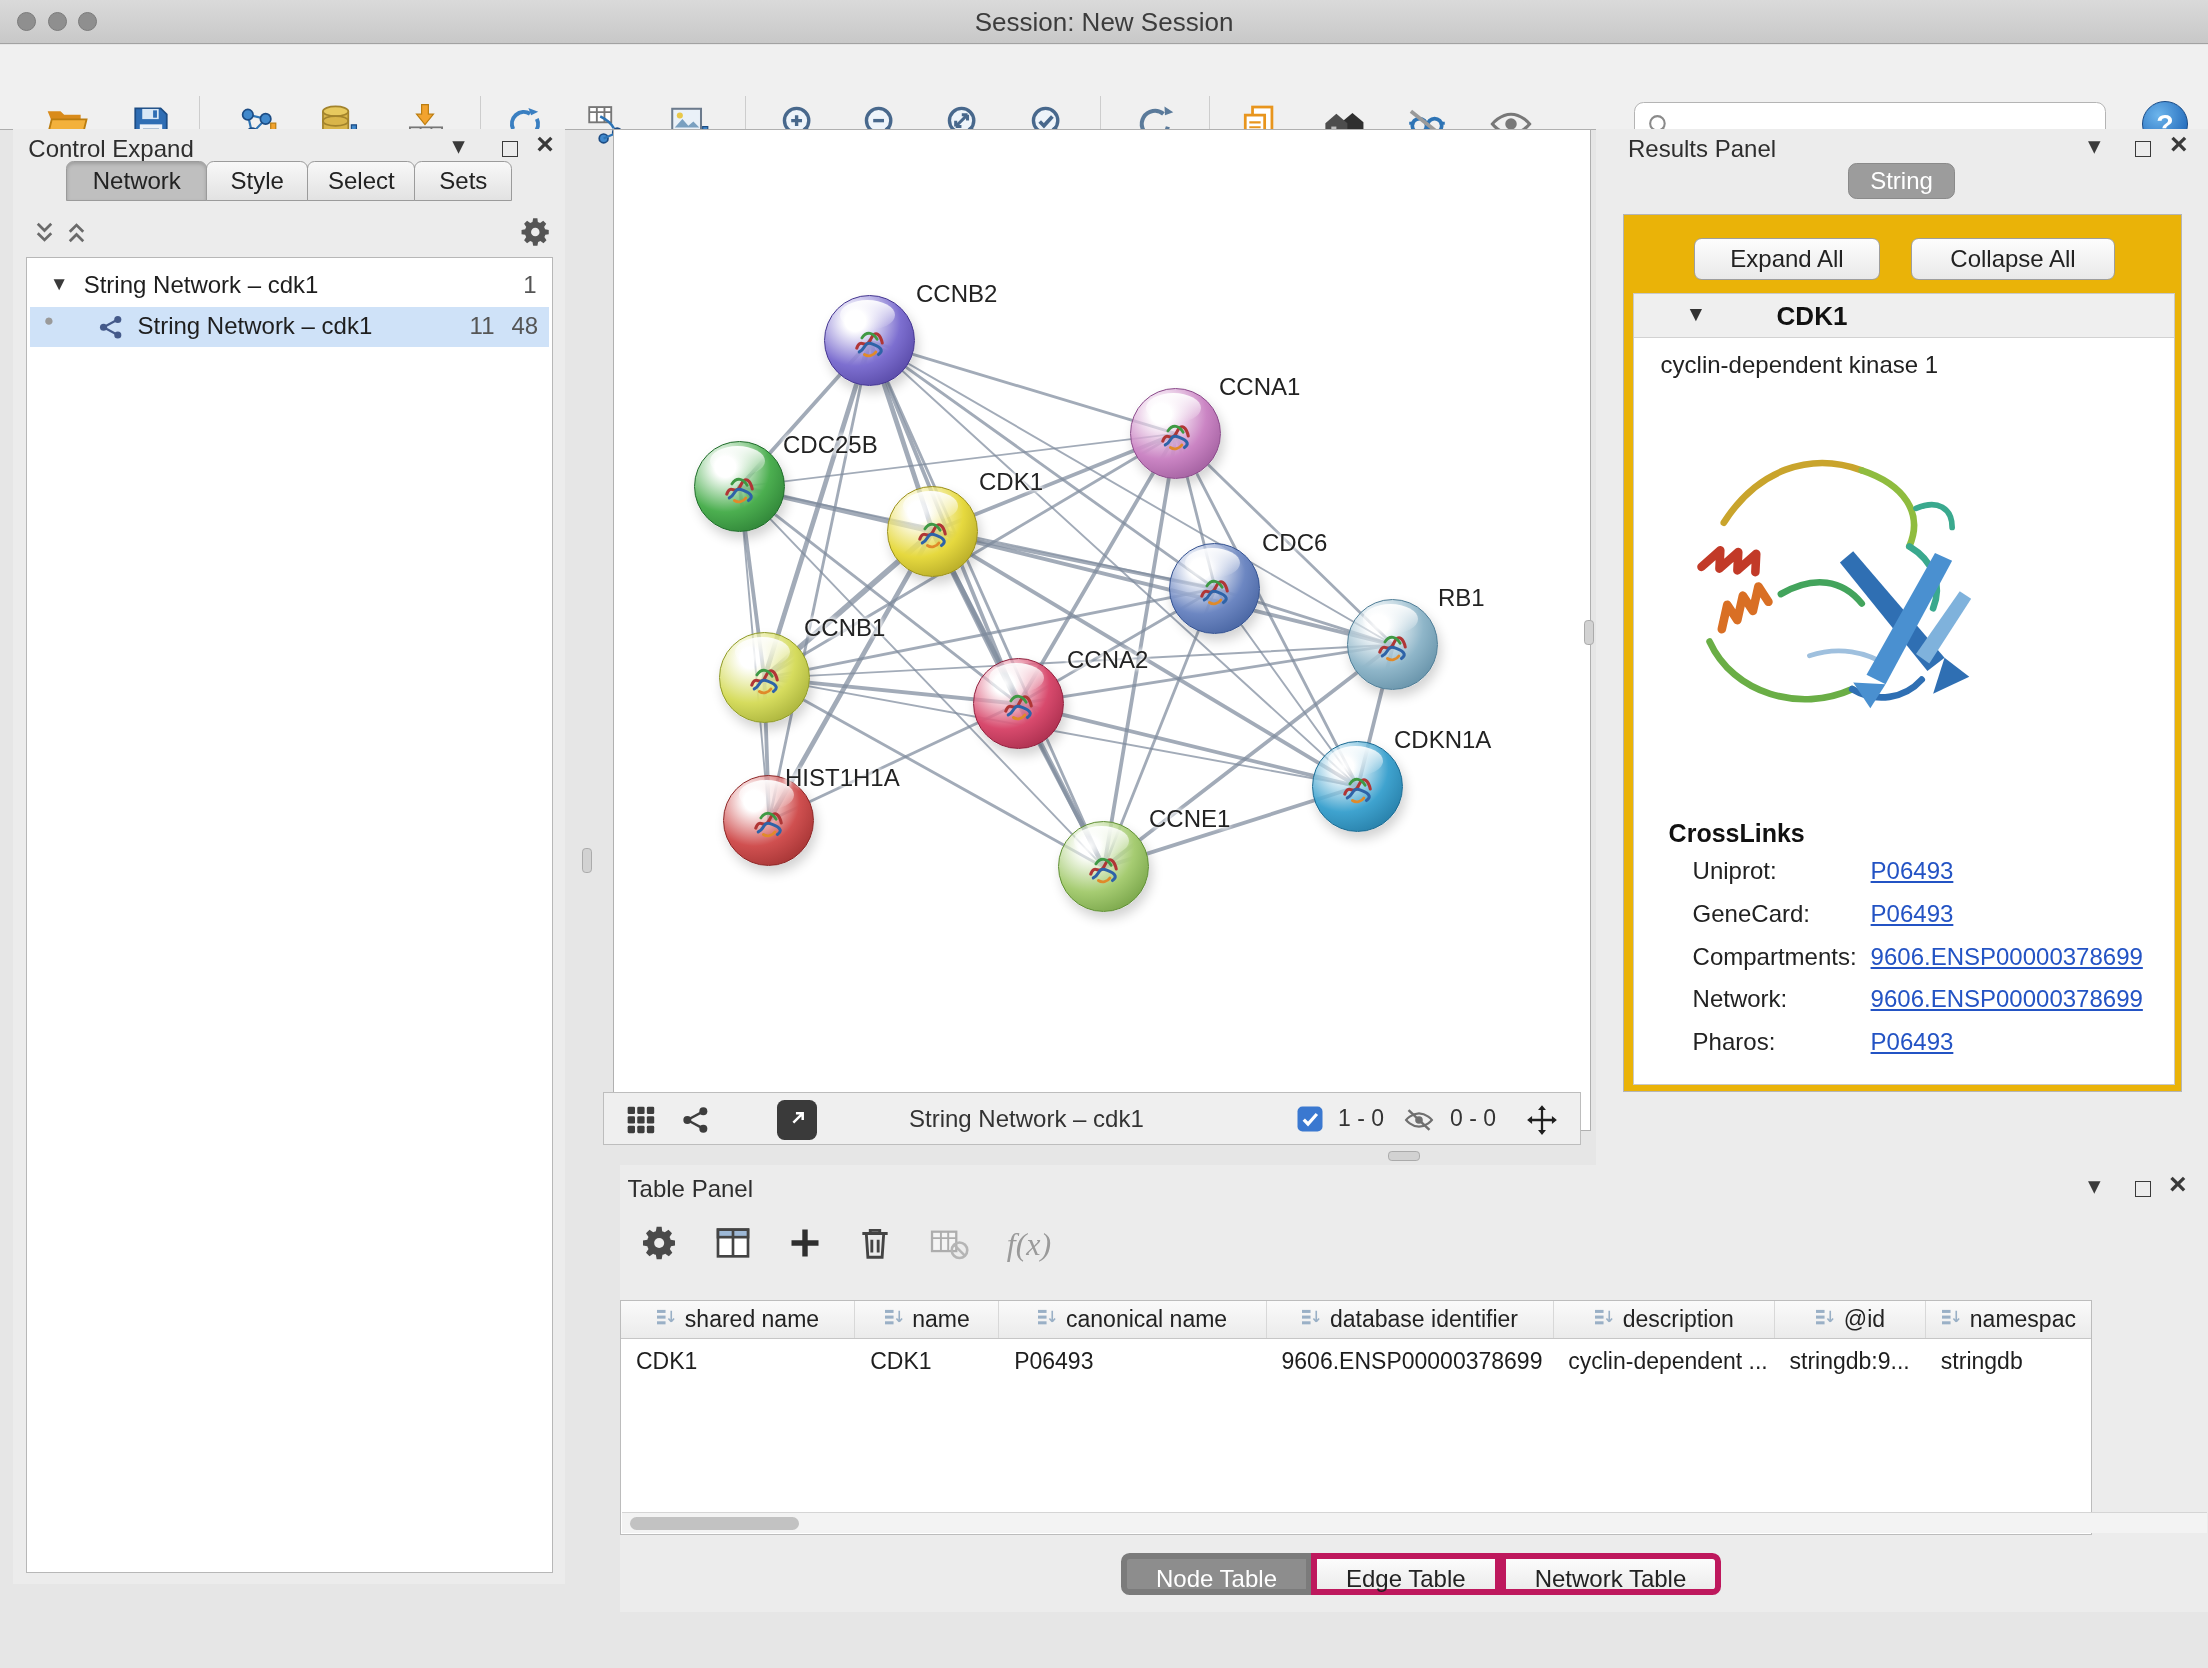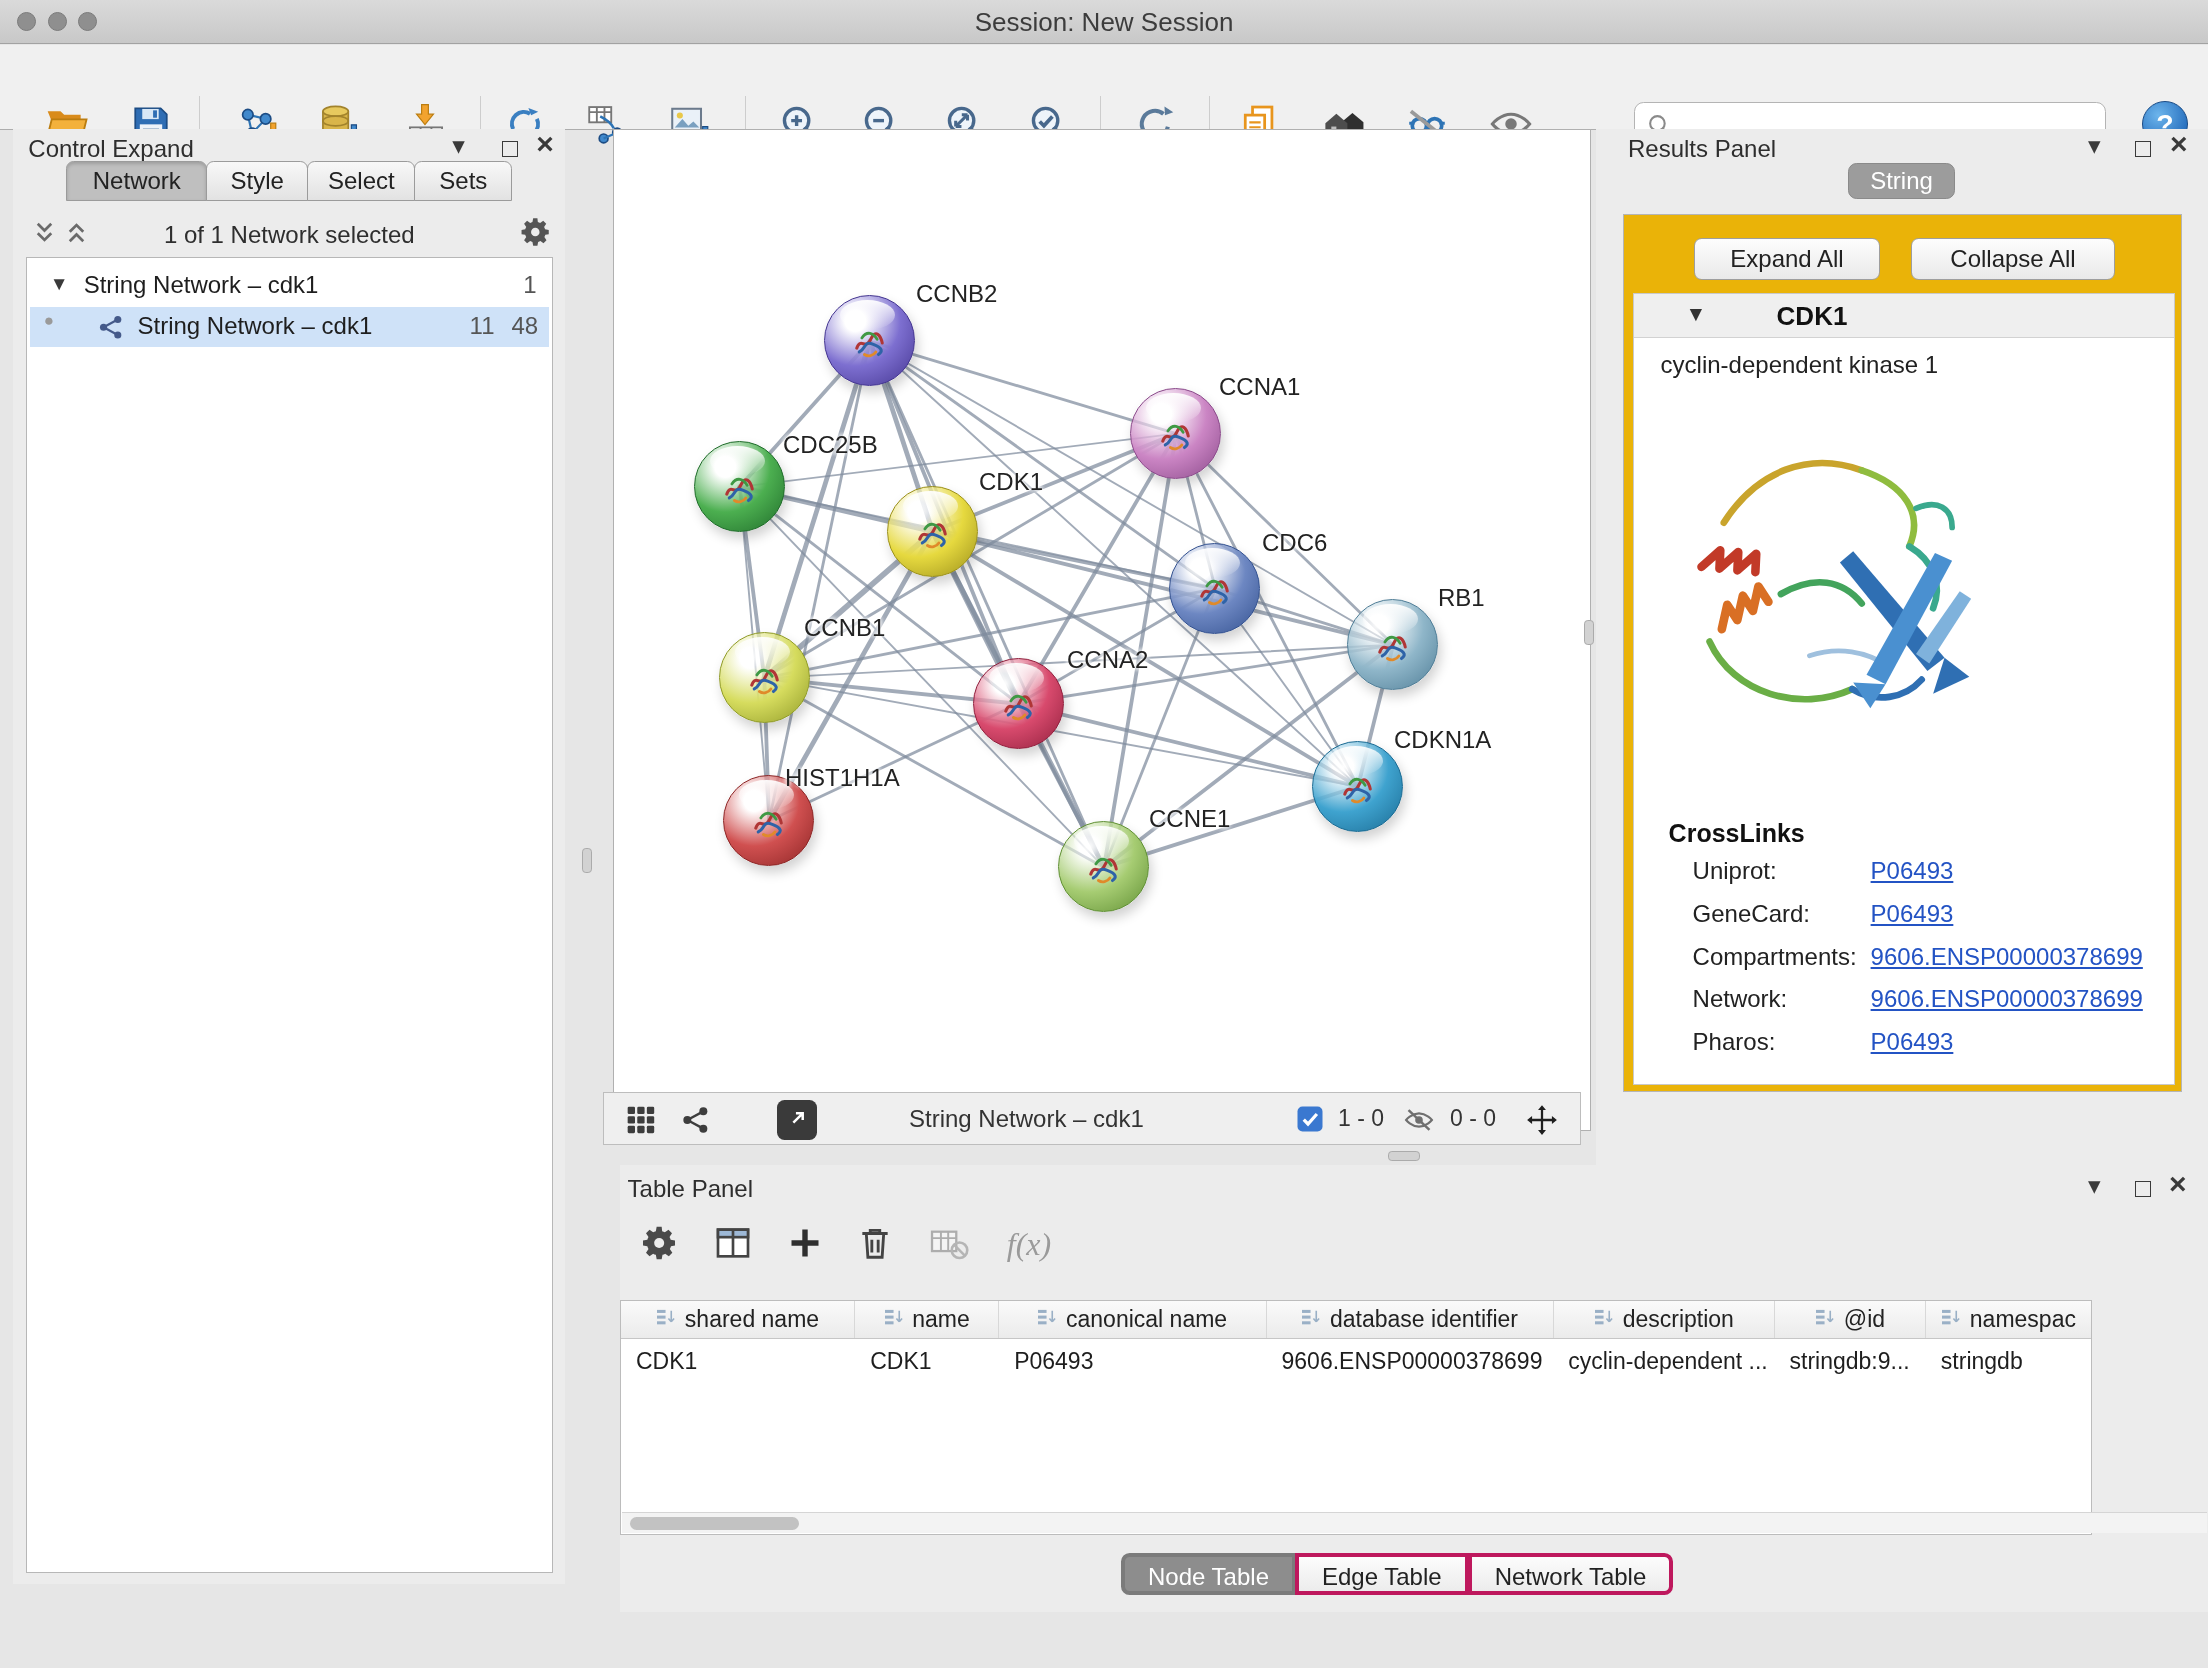--- a/index.html
+++ b/index.html
@@ -93,22 +93,22 @@
   .dtable { position:absolute; left:0; top:135px; width:1472px; height:235px; background:#fff; border:1px solid #bcbcbc; }
   .thead { display:flex; height:38px; background:linear-gradient(#fafafa,#ebebeb); border-bottom:1px solid #c6c6c6; }
   .th { display:flex; align-items:center; justify-content:center; gap:7.6px; font-size:23px; color:#222;
     border-right:1px solid #d8d8d8; overflow:hidden; white-space:nowrap; }
   .trow { display:flex; height:44px; }
   .td { font-size:23px; color:#1e1e1e; padding:8.6px 0 0 15px; overflow:hidden; white-space:nowrap; }
   .c0{width:253px}.c1{width:155px}.c2{width:289px}.c3{width:310px}.c4{width:239px}.c5{width:163px}.c6{width:178px;border-right:none}
   .hscroll { position:absolute; left:1px; bottom:1px; width:1585px; height:21px; background:#f3f3f3; border-top:1px solid #d5d5d5; }
   .hthumb { position:absolute; left:7.6px; top:3.8px; width:169px; height:13.3px; background:#c2c2c2; border-radius:6.7px; cursor:pointer; }
   .tbl-tabs { position:absolute; top:388px; left:502px; display:flex; }
-  .tbl-tab { height:42px; line-height:40px; padding:0 23px; font-size:24px; color:#222;
-    border:4px solid #be185d; margin-left:-1px; background:linear-gradient(#fcfcfc,#ececec); cursor:pointer; }
+  .tbl-tab { height:42px; line-height:40px; padding:0 29px; font-size:24px; color:#222;
+    border:6px solid #be185d; margin-left:-1px; background:linear-gradient(#fcfcfc,#ececec); cursor:pointer; }
   .tbl-tab.first { border-radius:8.6px 0 0 8.6px; }
   .tbl-tab.last { border-radius:0 8.6px 8.6px 0; }
   .tbl-tab.sel { background:#8d8d8d; color:#fff; border-color:#7b7b7b; }
 
   
   .statusbar { position:absolute; left:0; top:1617px; width:2208px; height:51px; background:#ececec; border-top:1px solid #b0b0b0; }
   .sb-btn { position:absolute; top:6.7px; width:49px; height:40px; background:linear-gradient(#fdfdfd,#ececec);
     border:1px solid #b5b5b5; border-radius:6.7px; display:flex; align-items:center; justify-content:center; cursor:pointer; }
   .memory-btn { position:absolute; left:2050px; top:6.7px; width:127px; height:38px; border:1px solid #9c9c9c; border-radius:8.6px;
     background:linear-gradient(#fdfdfd,#ededed); font-size:24px; color:#222;
@@ -288,21 +288,20 @@
 
     <div class="cp-sub">
       <button class="hbtn" style="left:18px;top:7.6px"><svg width="27" height="27" viewBox="0 0 20 20" fill="none" stroke="#6a6a6a" stroke-width="2">
             <path d="M5 3.5l5 5 5-5M5 10.5l5 5 5-5"></path>
           </svg></button>
       <button class="hbtn" style="left:50px;top:7.6px"><svg width="27" height="27" viewBox="0 0 20 20" fill="none" stroke="#6a6a6a" stroke-width="2">
             <g transform="rotate(180 10 10)">
               <path d="M5 3.5l5 5 5-5M5 10.5l5 5 5-5"></path>
             </g>
           </svg></button>
-      <div class="status">1 of 1 Network selected</div>
       <button class="hbtn" style="left:506px;top:3.8px"><span><svg width="34" height="34" viewBox="0 0 24 24">
               <path fill="#555" d="M21 13.5v-3l-2.6-.5a6.7 6.7 0 0 0-.7-1.6l1.5-2.2-2.1-2.1-2.2 1.5c-.5-.3-1-.5-1.6-.7L13 2.3h-3l-.5 2.6c-.6.2-1.1.4-1.6.7L5.7 4.1 3.6 6.2l1.5 2.2c-.3.5-.5 1-.7 1.6l-2.6.5v3l2.6.5c.2.6.4 1.1.7 1.6l-1.5 2.2 2.1 2.1 2.2-1.5c.5.3 1 .5 1.6.7l.5 2.6h3l.5-2.6c.6-.2 1.1-.4 1.6-.7l2.2 1.5 2.1-2.1-1.5-2.2c.3-.5.5-1 .7-1.6z"></path>
               <circle cx="11.5" cy="12" r="3" fill="#ececec"></circle>
             </svg></span></button>
     </div>
 
     <div class="tree">
       <div class="tree-row1">
         <span style="position:absolute;left:23px;top:5.7px;font-size:19px;color:#3a3a3a">▼</span>
         <span style="position:absolute;left:57px;top:3.8px">String Network – cdk1</span>

